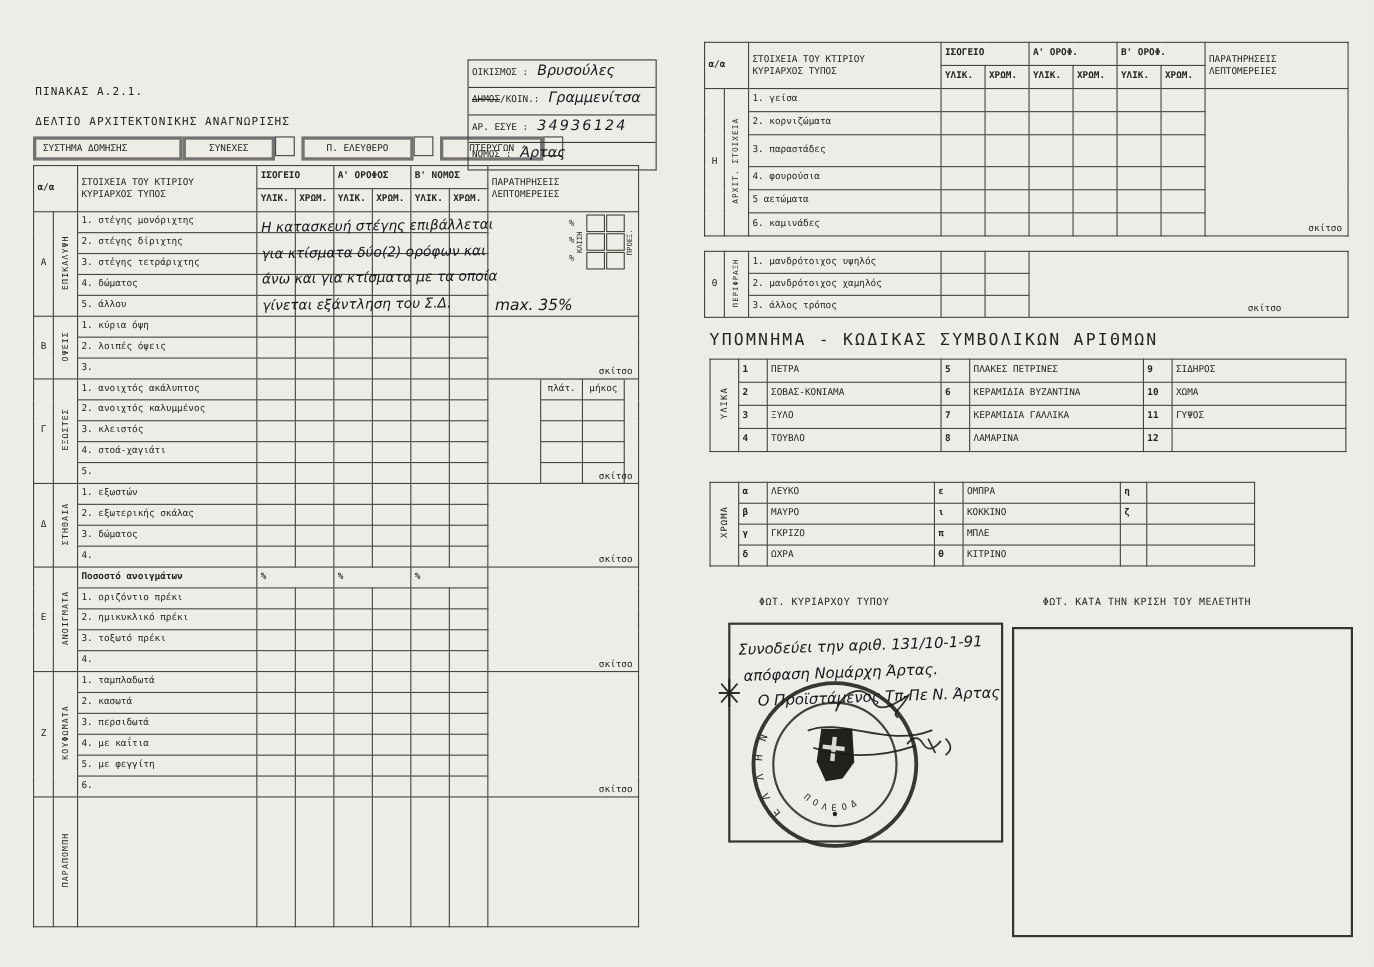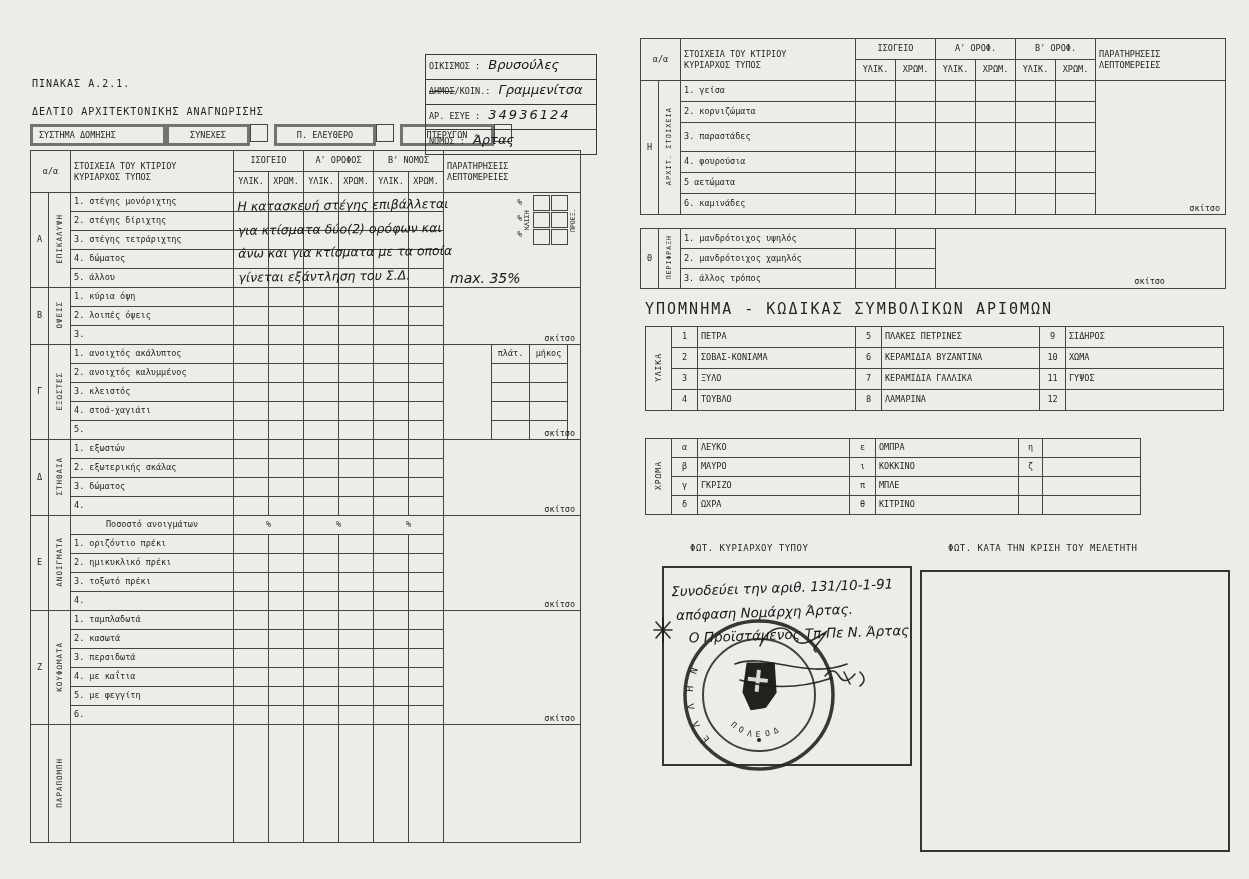--- a/index.html
+++ b/index.html
@@ -4,21 +4,21 @@
 <style>
   html,body{margin:0;padding:0;background:#d8d7d2;}
   .sheet{position:relative;width:1249px;height:879px;background:#edece6;overflow:hidden;
          font-family:"DejaVu Sans Mono",monospace;color:#26251f;}
   .abs{position:absolute;}
   
   table.f{border-collapse:collapse;table-layout:fixed;}
   table.f td{border:1px solid #45443d;font-size:8.5px;line-height:1.1;padding:0 3px;
              white-space:nowrap;overflow:hidden;vertical-align:middle;}
   table.f tr{height:19px;}
-  .c{text-align:center;}
+  .c{text-align:left;font-weight:bold;}
   .hrow td{height:20px;}
   td.letter{font-size:10px;text-align:center;}
   td.vcell{padding:0;text-align:center;}
   .vl{writing-mode:vertical-rl;transform:rotate(180deg);display:inline-block;
       font-size:7.5px;letter-spacing:1px;line-height:1;}
   td.rem{position:relative;vertical-align:bottom;}
   .sk{position:absolute;right:5px;bottom:1px;font-size:8.5px;}
   .sk2{position:absolute;right:60px;bottom:2px;font-size:8.5px;}
   
   .mg{position:absolute;top:2px;right:2px;display:flex;align-items:stretch;gap:1px;}

